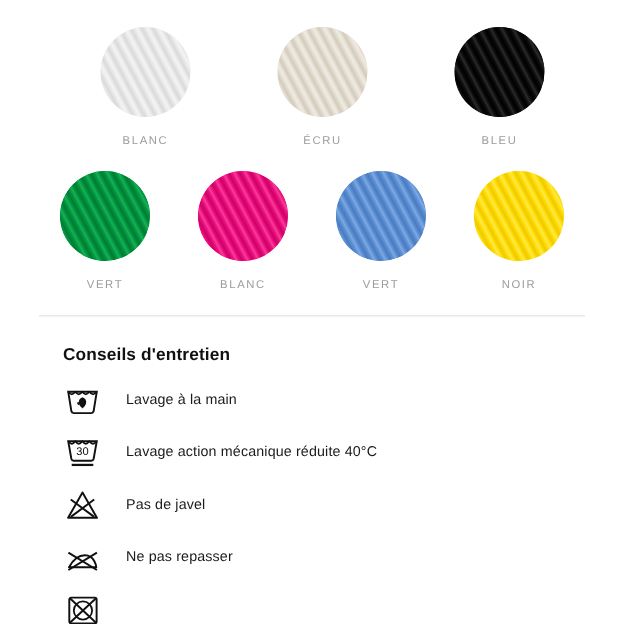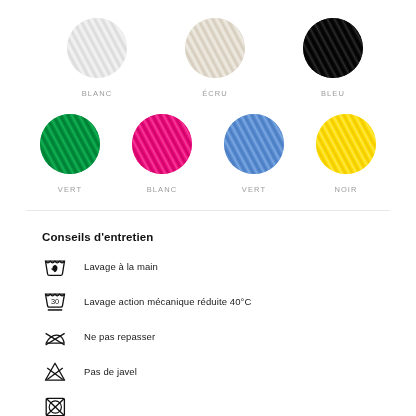--- a/index.html
+++ b/index.html
@@ -194,38 +194,38 @@
           <path d="M1.5 3.2 C3.2 5.4 4.6 5.4 6.2 3.2 C7.8 5.4 9.2 5.4 10.9 3.2 C12.5 5.4 13.9 5.4 15.6 3.2 C17.2 5.4 18.8 5.4 20.5 3.2" fill="none" stroke="#111" stroke-width="1.2" stroke-linejoin="round"></path>
           <text x="11" y="12.6" font-family="Liberation Sans, sans-serif" font-size="7.4" text-anchor="middle" fill="#111">30</text>
           <rect x="3.8" y="18.2" width="14.4" height="1.5" fill="#111"></rect>
         </svg>
       </span>
       <span class="care-text">Lavage action mécanique réduite 40°C</span>
     </div>
 
     <div class="care-item">
       <span class="care-icon">
+        <svg width="22" height="20" viewBox="0 0 22 20">
+          <path d="M11 1.3 L20.6 18.2 H1.4 Z" fill="none" stroke="#111" stroke-width="1.3" stroke-linejoin="round"></path>
+          <line x1="3.2" y1="6.0" x2="18.8" y2="17.6" stroke="#111" stroke-width="1.3"></line>
+          <line x1="18.8" y1="6.0" x2="3.2" y2="17.6" stroke="#111" stroke-width="1.3"></line>
+        </svg>
+      </span>
+      <span class="care-text">Pas de javel</span>
+    </div>
+
+    <div class="care-item">
+      <span class="care-icon">
         <svg width="22" height="17" viewBox="0 0 22 17">
           <path d="M2.0 13.2 H20.2 C20.2 13.2 19.3 5.2 12.6 5.2 C8.0 5.2 5.0 7.6 2.0 13.2 Z" fill="none" stroke="#111" stroke-width="1.3" stroke-linejoin="round"></path>
           <line x1="1.6" y1="3.4" x2="20.6" y2="15.0" stroke="#111" stroke-width="1.3"></line>
           <line x1="20.6" y1="3.4" x2="1.6" y2="15.0" stroke="#111" stroke-width="1.3"></line>
         </svg>
       </span>
       <span class="care-text">Ne pas repasser</span>
-    </div>
-
-    <div class="care-item">
-      <span class="care-icon">
-        <svg width="22" height="20" viewBox="0 0 22 20">
-          <path d="M11 1.3 L20.6 18.2 H1.4 Z" fill="none" stroke="#111" stroke-width="1.3" stroke-linejoin="round"></path>
-          <line x1="3.2" y1="6.0" x2="18.8" y2="17.6" stroke="#111" stroke-width="1.3"></line>
-          <line x1="18.8" y1="6.0" x2="3.2" y2="17.6" stroke="#111" stroke-width="1.3"></line>
-        </svg>
-      </span>
-      <span class="care-text">Pas de javel</span>
     </div>
 
     <div class="care-item">
       <span class="care-icon">
         <svg width="21" height="20" viewBox="0 0 21 20">
           <rect x="1.2" y="1.4" width="18.2" height="17.2" rx="1.2" fill="none" stroke="#111" stroke-width="1.3"></rect>
           <circle cx="10.3" cy="10.0" r="6.1" fill="none" stroke="#111" stroke-width="1.2"></circle>
           <line x1="1.6" y1="1.8" x2="19.0" y2="18.2" stroke="#111" stroke-width="1.3"></line>
           <line x1="19.0" y1="1.8" x2="1.6" y2="18.2" stroke="#111" stroke-width="1.3"></line>
         </svg>

